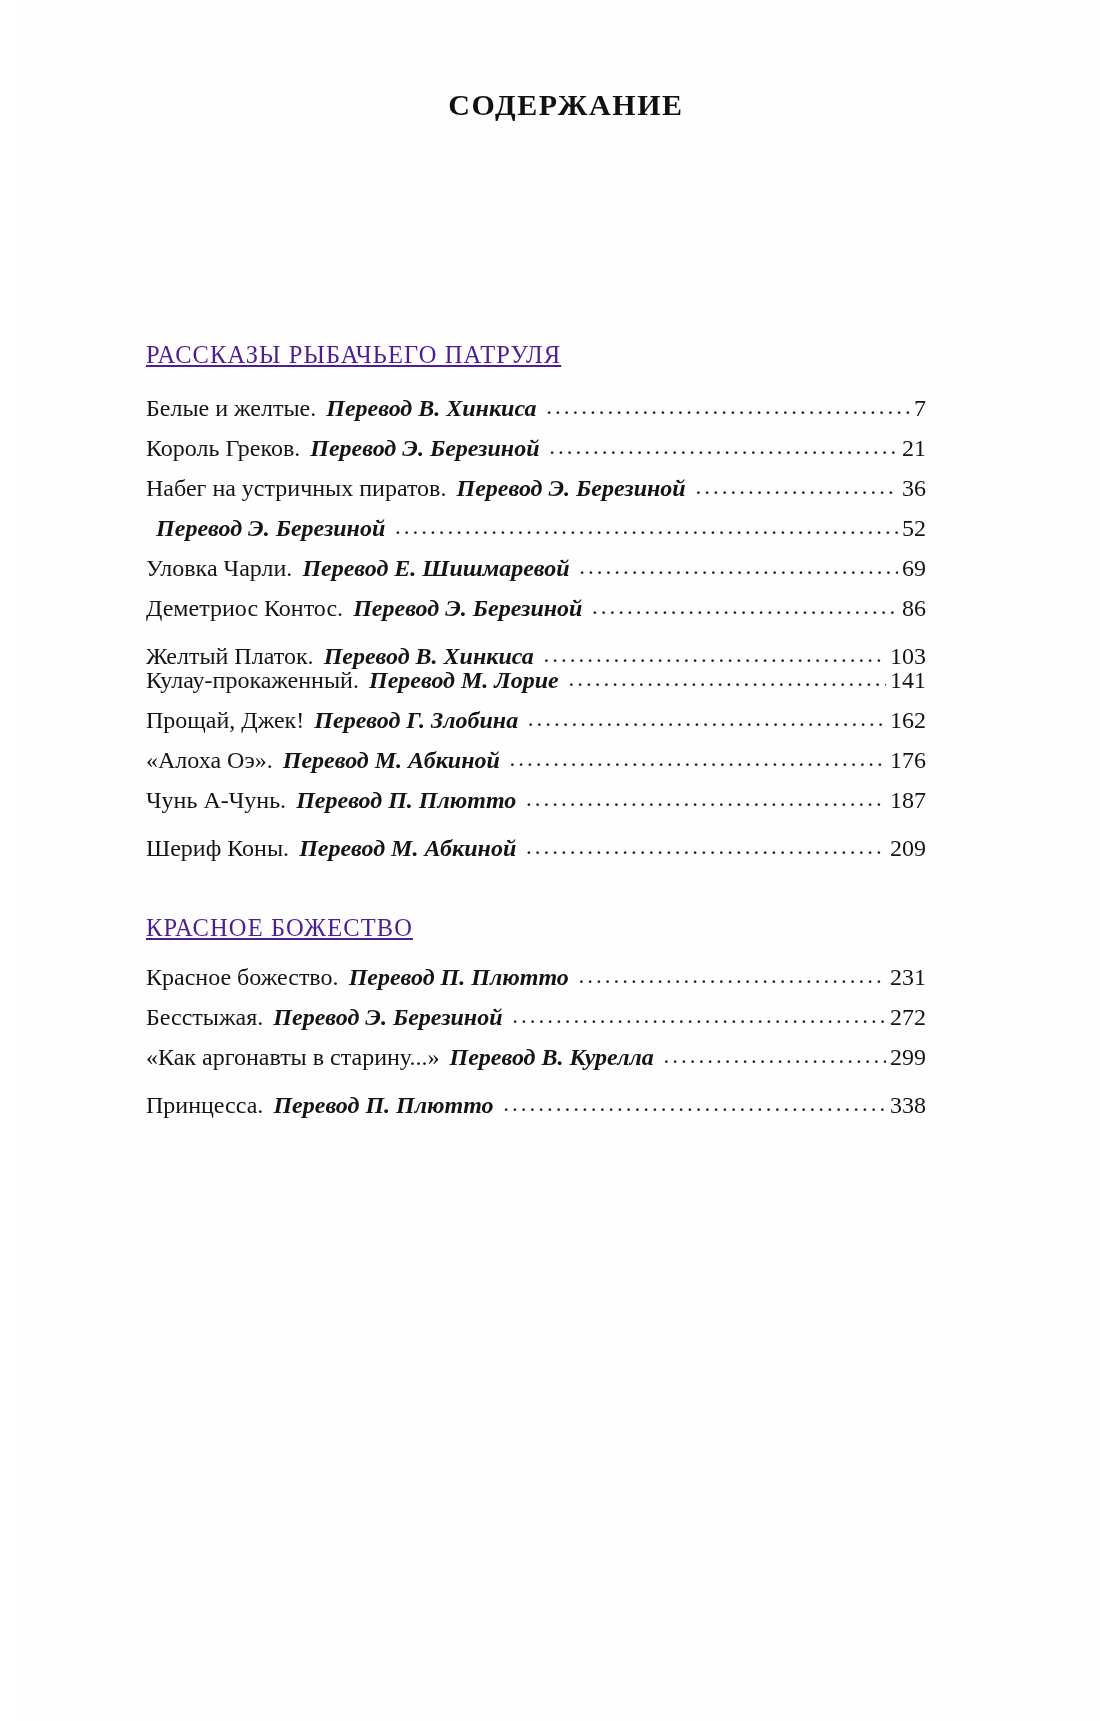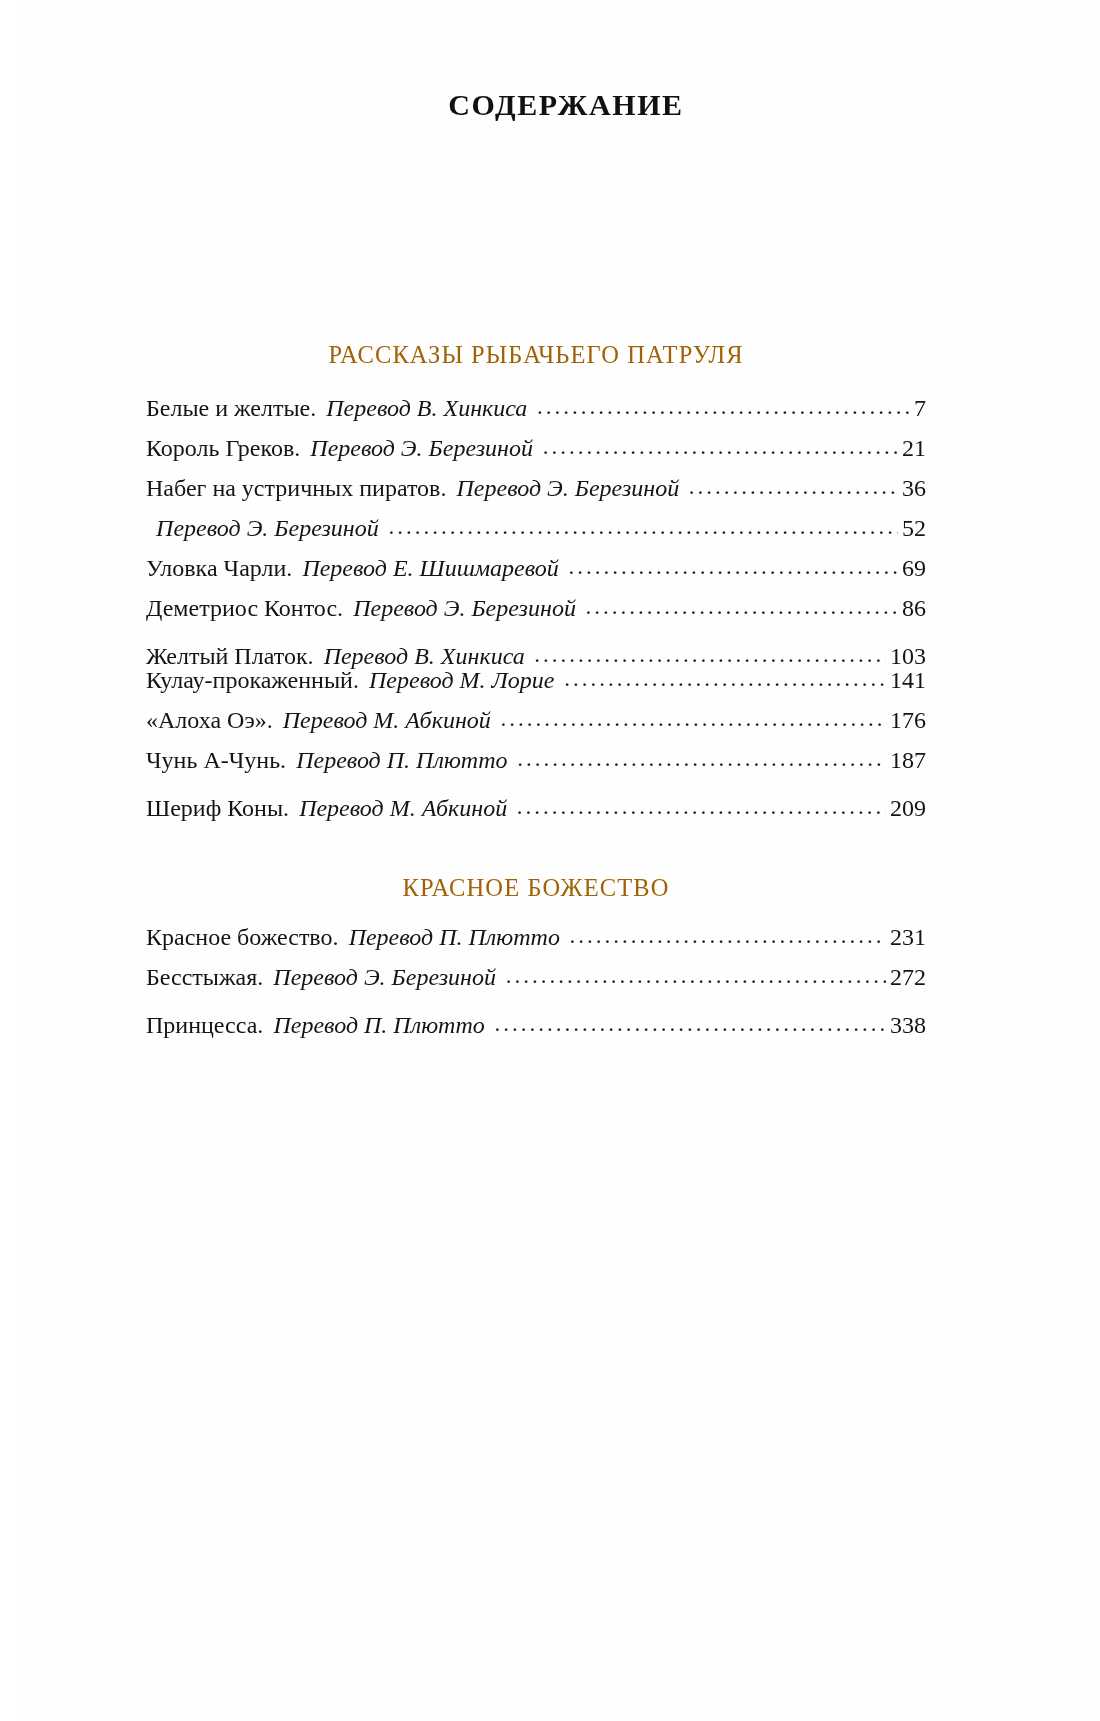--- a/index.html
+++ b/index.html
@@ -47,27 +47,28 @@
 
   .section {
     margin: 0;
   }
 
   .section + .section {
     margin-top: 0;
   }
 
   .section-heading {
-    text-align: center;
+    text-align: left;
     font-size: 24.5px;
     font-weight: normal;
     letter-spacing: 1.1px;
-    color: #a16207;
+    color: #4c1d95;
     line-height: 1.22;
     white-space: pre-line;
+    text-decoration: underline;
   }
 
   .section-1 .section-heading { margin: 0 0 26px 0; }
   .section-2 .section-heading { margin: 53px 0 24px 0; }
   .section-3 .section-heading { margin: 53px 0 22px 0; }
 
   .entries {
     list-style: none;
     margin: 0;
     padding: 0;
@@ -90,20 +91,21 @@
   }
 
   .entry-title {
     flex: 0 0 auto;
   }
 
   .entry-translator {
     flex: 0 0 auto;
     font-style: italic;
     margin-left: 0.42em;
+    font-weight: bold;
   }
 
   .entry-leader {
     flex: 1 1 auto;
     overflow: hidden;
     margin: 0 0.18em 0 0.42em;
     letter-spacing: 3.0px;
     color: #1a1a1a;
     font-size: 23px;
     position: relative;
@@ -178,20 +180,26 @@
 
     <div class="section section-2">
       <ul class="entries">
         <li class="entry">
           <span class="entry-title">Кулау-прокаженный.</span>
           <span class="entry-translator">Перевод М. Лорие</span>
           <span class="entry-leader"></span>
           <span class="entry-page">141</span>
         </li>
         <li class="entry">
+          <span class="entry-title">Прощай, Джек!</span>
+          <span class="entry-translator">Перевод Г. Злобина</span>
+          <span class="entry-leader"></span>
+          <span class="entry-page">162</span>
+        </li>
+        <li class="entry">
           <span class="entry-title">«Алоха Оэ».</span>
           <span class="entry-translator">Перевод М. Абкиной</span>
           <span class="entry-leader"></span>
           <span class="entry-page">176</span>
         </li>
         <li class="entry">
           <span class="entry-title">Чунь А-Чунь.</span>
           <span class="entry-translator">Перевод П. Плютто</span>
           <span class="entry-leader"></span>
           <span class="entry-page">187</span>
@@ -214,20 +222,26 @@
           <span class="entry-leader"></span>
           <span class="entry-page">231</span>
         </li>
         <li class="entry">
           <span class="entry-title">Бесстыжая.</span>
           <span class="entry-translator">Перевод Э. Березиной</span>
           <span class="entry-leader"></span>
           <span class="entry-page">272</span>
         </li>
         <li class="entry">
+          <span class="entry-title">«Как аргонавты в старину...»</span>
+          <span class="entry-translator">Перевод В. Курелла</span>
+          <span class="entry-leader"></span>
+          <span class="entry-page">299</span>
+        </li>
+        <li class="entry">
           <span class="entry-title">Принцесса.</span>
           <span class="entry-translator">Перевод П. Плютто</span>
           <span class="entry-leader"></span>
           <span class="entry-page">338</span>
         </li>
       </ul>
     </div>
 
   </div>
 </div>

